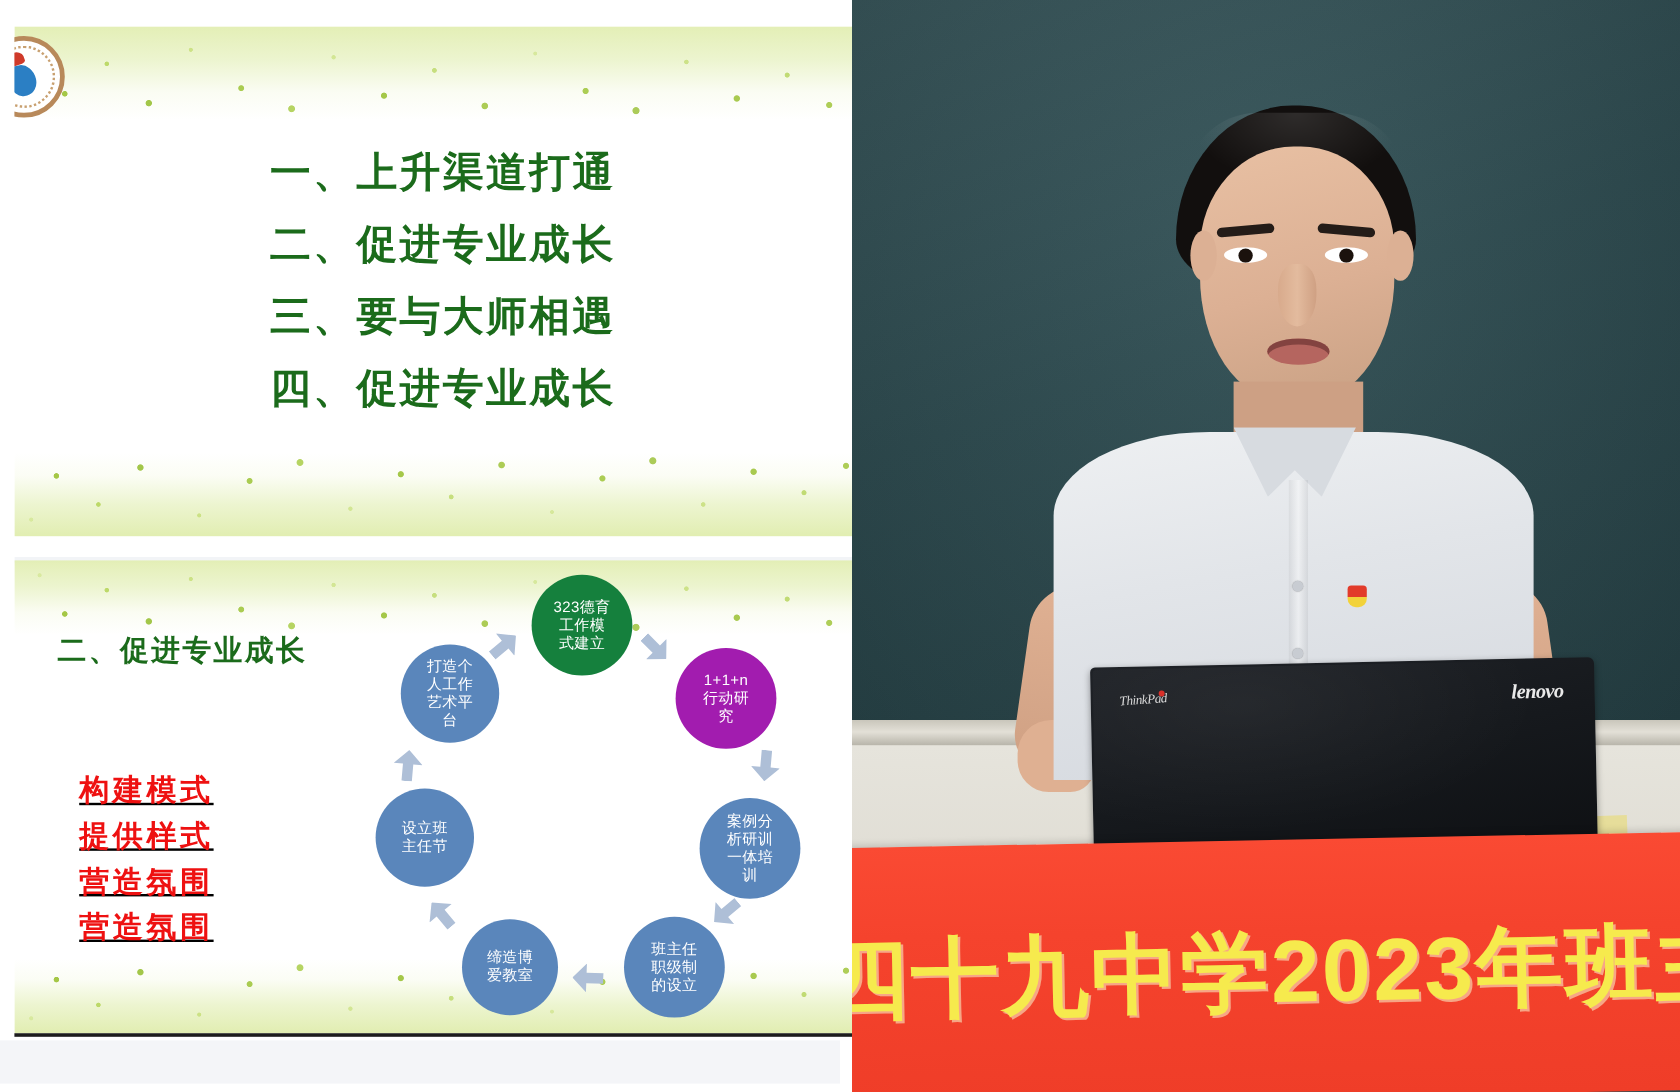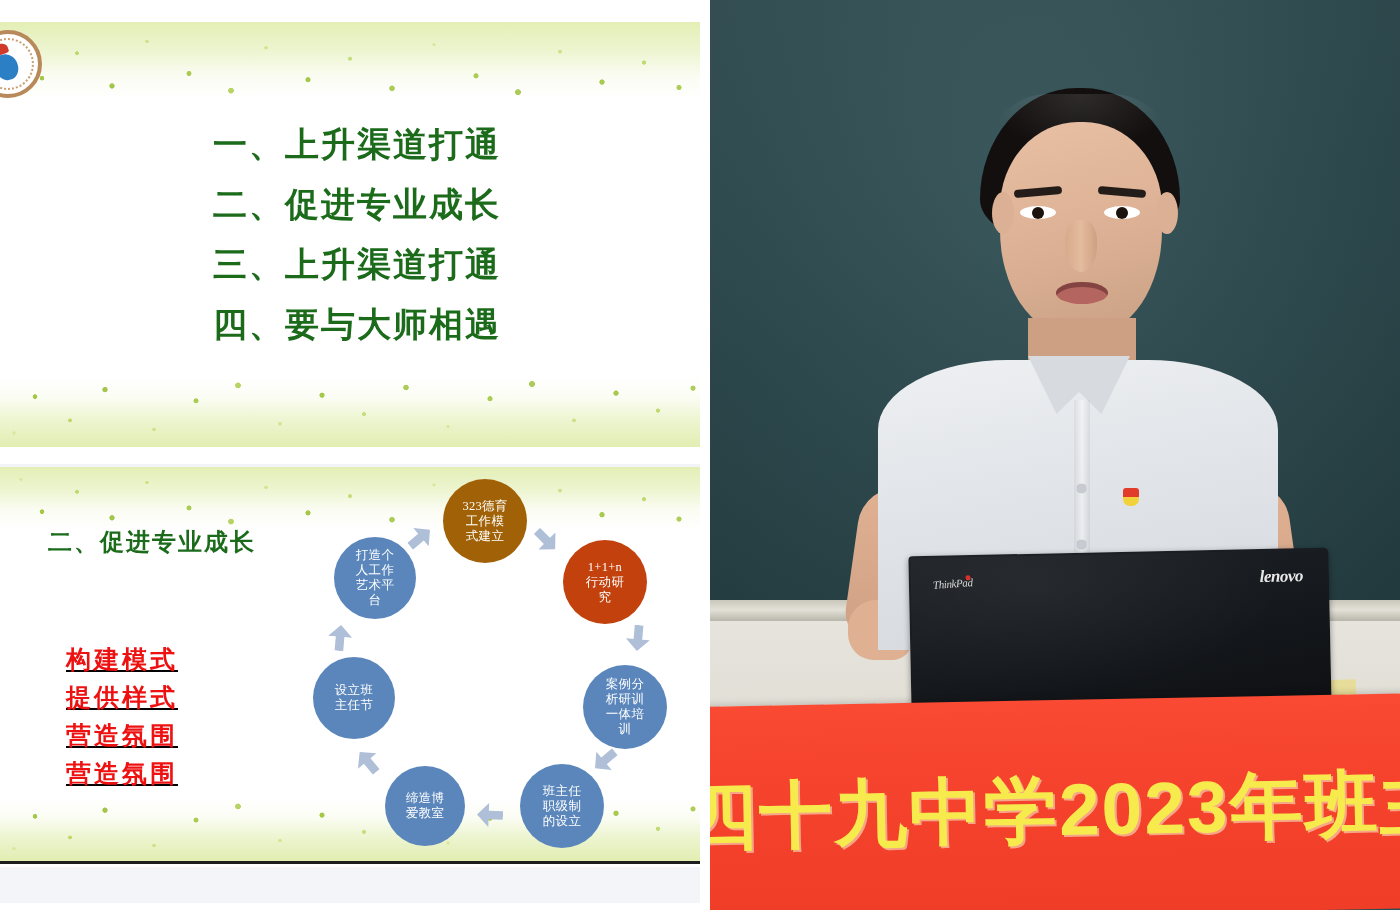--- a/index.html
+++ b/index.html
@@ -4,21 +4,21 @@
 <style>
   * { margin:0; padding:0; box-sizing:border-box; }
   html,body { width:1400px; height:910px; overflow:hidden; background:#ffffff;
     font-family:"Liberation Sans","DejaVu Sans",sans-serif; }
 
   #root { position:relative; width:1400px; height:910px; background:#ffffff; }
 
   
   #slides-column { position:absolute; left:0; top:0; width:700px; height:910px; background:#ffffff; }
 
-  .slide { position:absolute; left:0; background:#ffffff; overflow:hidden; }
+  .slide { position:absolute; left:12px; background:#ffffff; overflow:hidden; }
 
   
   .speckle-top, .speckle-bottom {
     position:absolute; left:0; width:100%; pointer-events:none;
   }
   .speckle-top {
     background:
       radial-gradient(circle at 6% 72%, rgba(150,190,40,.85) 0 2.0px, transparent 2.6px),
       radial-gradient(circle at 11% 40%, rgba(168,205,60,.7) 0 1.6px, transparent 2.2px),
       radial-gradient(circle at 16% 82%, rgba(140,185,30,.8) 0 2.3px, transparent 3.0px),
@@ -220,22 +220,22 @@
       <div id="school-logo">
         <div class="ring-inner"></div>
         <div class="mark-red"></div>
         <div class="mark-blue"></div>
         <div class="mark-txt">·</div>
       </div>
 
       <div class="agenda-list">
         <div class="agenda-line">一、上升渠道打通</div>
         <div class="agenda-line">二、促进专业成长</div>
-        <div class="agenda-line">三、上升渠道打通</div>
-        <div class="agenda-line">四、要与大师相遇</div>
+        <div class="agenda-line">三、要与大师相遇</div>
+        <div class="agenda-line">四、促进专业成长</div>
       </div>
     </div>
 
     <div class="slide" id="slide-cycle">
       <div class="top-strip"></div>
       <div class="speckle-top"></div>
       <div class="speckle-bottom"></div>
     </div>
 
     <div id="cycle-heading">二、促进专业成长</div>
@@ -248,24 +248,24 @@
     </div>
 
     <div id="cycle-diagram">
         <div class="arrow" style="left: 233px; top: 58px; transform: rotate(45deg); background: rgb(174, 191, 215);"></div>
         <div class="arrow" style="left: 325px; top: 156px; transform: rotate(95deg); background: rgb(174, 191, 215);"></div>
         <div class="arrow" style="left: 292px; top: 278px; transform: rotate(140deg); background: rgb(174, 191, 215);"></div>
         <div class="arrow" style="left: 177px; top: 333px; transform: rotate(182deg); background: rgb(174, 191, 215);"></div>
         <div class="arrow" style="left: 55px; top: 280px; transform: rotate(230deg); background: rgb(174, 191, 215);"></div>
         <div class="arrow" style="left: 27px; top: 156px; transform: rotate(275deg); background: rgb(174, 191, 215);"></div>
         <div class="arrow" style="left: 107px; top: 56px; transform: rotate(320deg); background: rgb(174, 191, 215);"></div>
-        <div class="node" style="left: 143px; top: 9px; width: 84px; height: 84px; background: #a16207; color: rgb(255, 255, 255); font-family: Liberation Serif, serif;">323德育
+        <div class="node" style="left: 143px; top: 9px; width: 84px; height: 84px; background: #15803d; color: rgb(255, 255, 255);">323德育
 工作模
 式建立</div>
-        <div class="node" style="left: 263px; top: 70px; width: 84px; height: 84px; background: #c2410c; color: rgb(255, 255, 255); font-family: Liberation Serif, serif;">1+1+n
+        <div class="node" style="left: 263px; top: 70px; width: 84px; height: 84px; background: #a21caf; color: rgb(255, 255, 255);">1+1+n
 行动研
 究</div>
         <div class="node" style="left: 283px; top: 195px; width: 84px; height: 84px; background: rgb(90, 134, 187); color: rgb(255, 255, 255);">案例分
 析研训
 一体培
 训</div>
         <div class="node" style="left: 220px; top: 294px; width: 84px; height: 84px; background: rgb(90, 134, 187); color: rgb(255, 255, 255);">班主任
 职级制
 的设立</div>
         <div class="node" style="left: 85px; top: 296px; width: 80px; height: 80px; background: rgb(90, 134, 187); color: rgb(255, 255, 255);">缔造博

